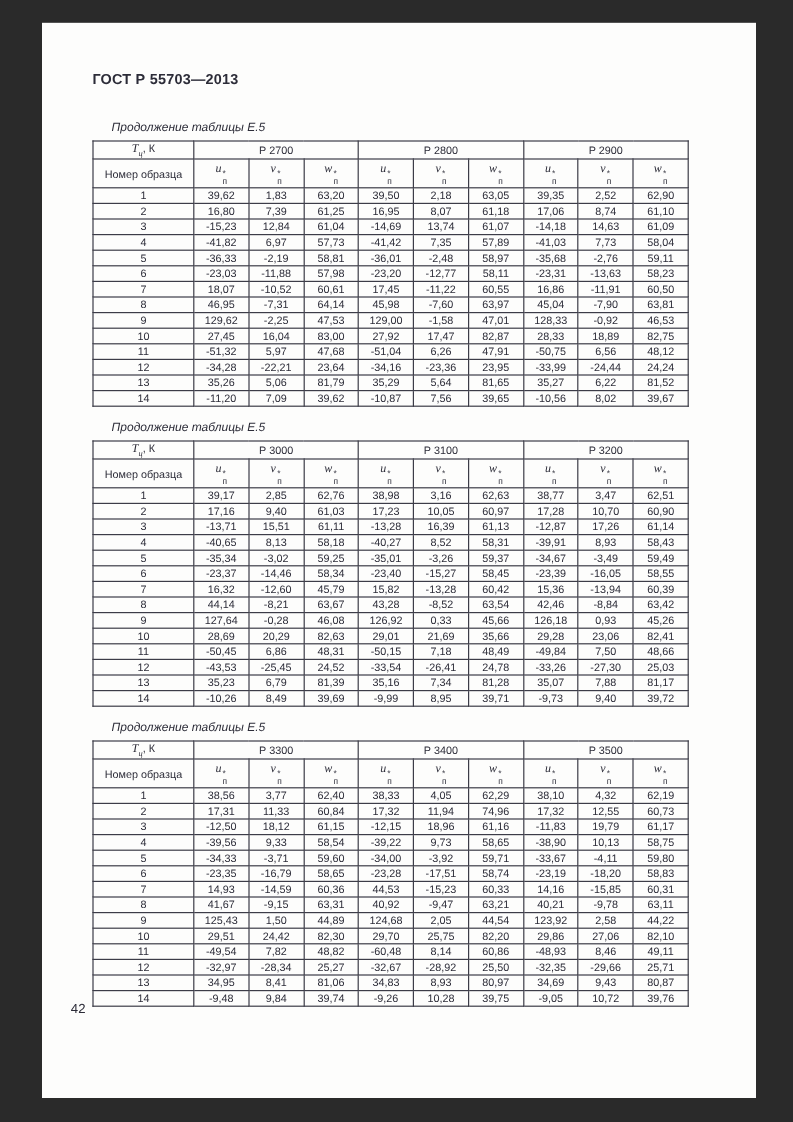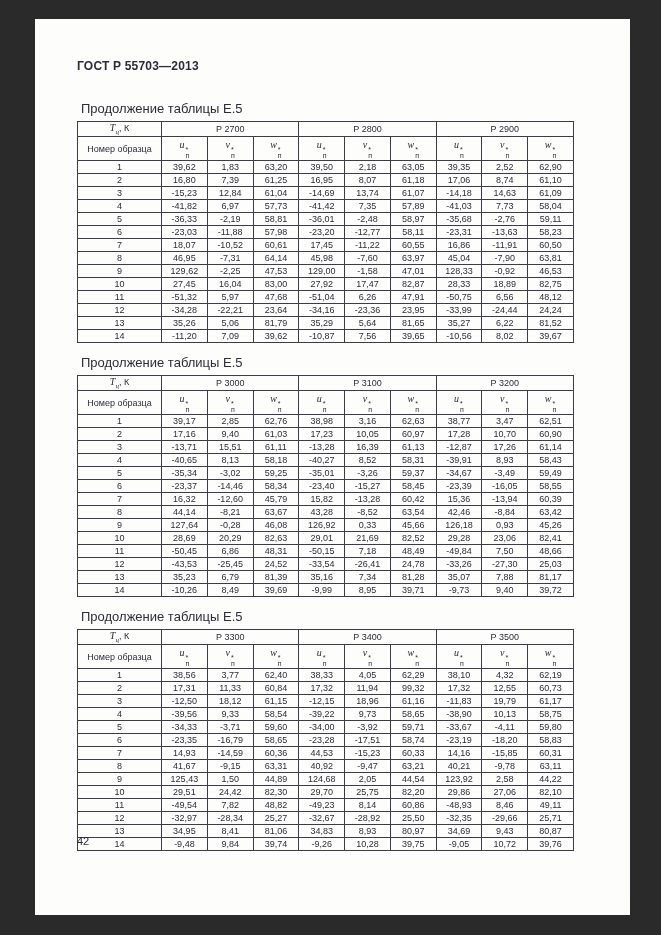--- a/index.html
+++ b/index.html
@@ -18,22 +18,23 @@
     color:#2c2c38;
     padding:40px 10px 0 42px;
   }
   .doc-header {
     font-weight:bold;
     font-size:12px;
     letter-spacing:0.2px;
     margin-bottom:28px;
   }
   .tbl-caption {
-    font-size:13px;
-    margin:12px 0 5px 4px;
+    font-style:italic;
+    font-size:10px;
+    margin:12px 0 5px 16px;
   }
   table.data-table {
     border-collapse:collapse;
     width:497px;
     table-layout:fixed;
   }
   table.data-table col.c-first { width:84px; }
   table.data-table th, table.data-table td {
     border:1px solid #3c3c48;
     font-size:9px;
@@ -57,21 +58,21 @@
     flex-direction:column;
     align-items:flex-start;
     font-size:7px;
     line-height:6px;
     vertical-align:-4px;
     margin-left:1px;
   }
   .th-t sub { font-size:7px; font-style:italic; font-family:"Liberation Serif", serif; }
   .page-number {
     position:absolute;
-    left:42px; bottom:68px;
+    left:24px; bottom:68px;
     font-size:11px;
   }
 </style>
 </head>
 <body>
 
 <div class="page">
   <div class="doc-header">ГОСТ Р 55703—2013</div>
   <div>
       <div class="tbl-section">
@@ -479,21 +480,21 @@
               <td class="td-val">0,93</td>
               <td class="td-val">45,26</td>
             </tr>
             <tr class="data-row">
               <td class="td-rownum">10</td>
               <td class="td-val">28,69</td>
               <td class="td-val">20,29</td>
               <td class="td-val">82,63</td>
               <td class="td-val">29,01</td>
               <td class="td-val">21,69</td>
-              <td class="td-val">82,52</td>
+              <td class="td-val">35,66</td>
               <td class="td-val">29,28</td>
               <td class="td-val">23,06</td>
               <td class="td-val">82,41</td>
             </tr>
             <tr class="data-row">
               <td class="td-rownum">11</td>
               <td class="td-val">-50,45</td>
               <td class="td-val">6,86</td>
               <td class="td-val">48,31</td>
               <td class="td-val">-50,15</td>
@@ -617,21 +618,21 @@
               <td class="td-val">4,32</td>
               <td class="td-val">62,19</td>
             </tr>
             <tr class="data-row">
               <td class="td-rownum">2</td>
               <td class="td-val">17,31</td>
               <td class="td-val">11,33</td>
               <td class="td-val">60,84</td>
               <td class="td-val">17,32</td>
               <td class="td-val">11,94</td>
-              <td class="td-val">99,32</td>
+              <td class="td-val">74,96</td>
               <td class="td-val">17,32</td>
               <td class="td-val">12,55</td>
               <td class="td-val">60,73</td>
             </tr>
             <tr class="data-row">
               <td class="td-rownum">3</td>
               <td class="td-val">-12,50</td>
               <td class="td-val">18,12</td>
               <td class="td-val">61,15</td>
               <td class="td-val">-12,15</td>
@@ -723,21 +724,21 @@
               <td class="td-val">82,20</td>
               <td class="td-val">29,86</td>
               <td class="td-val">27,06</td>
               <td class="td-val">82,10</td>
             </tr>
             <tr class="data-row">
               <td class="td-rownum">11</td>
               <td class="td-val">-49,54</td>
               <td class="td-val">7,82</td>
               <td class="td-val">48,82</td>
-              <td class="td-val">-49,23</td>
+              <td class="td-val">-60,48</td>
               <td class="td-val">8,14</td>
               <td class="td-val">60,86</td>
               <td class="td-val">-48,93</td>
               <td class="td-val">8,46</td>
               <td class="td-val">49,11</td>
             </tr>
             <tr class="data-row">
               <td class="td-rownum">12</td>
               <td class="td-val">-32,97</td>
               <td class="td-val">-28,34</td>

